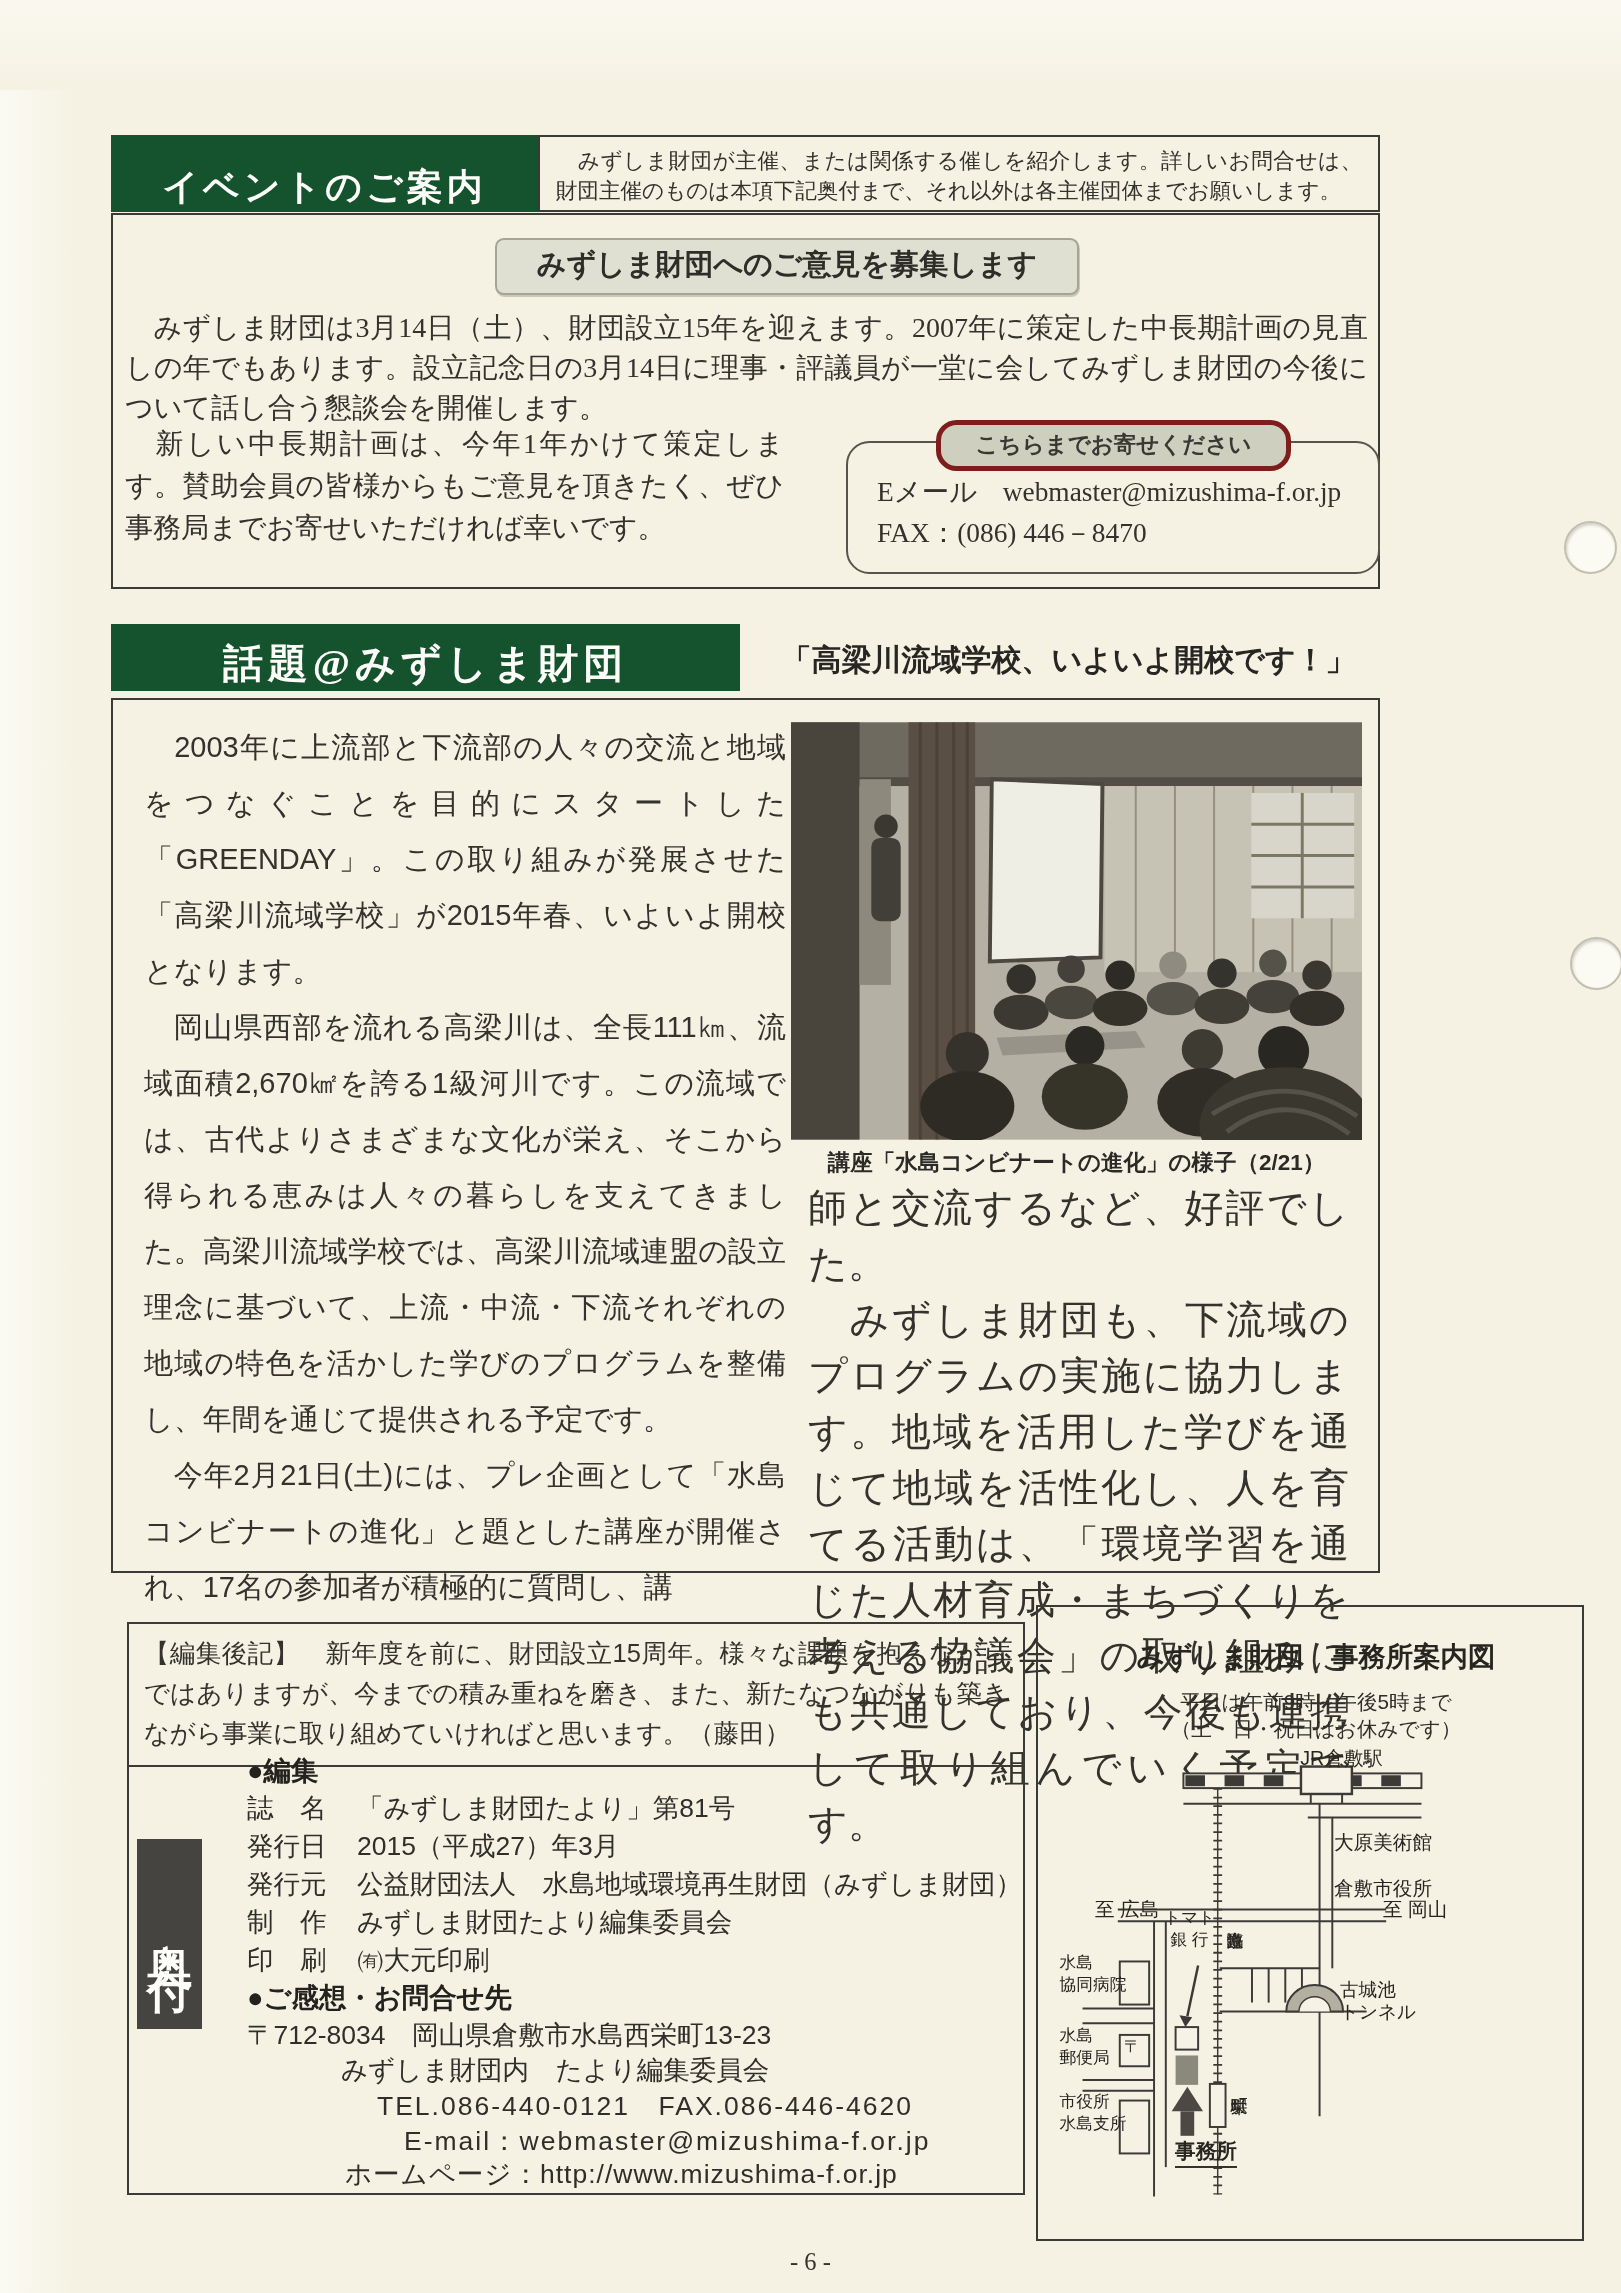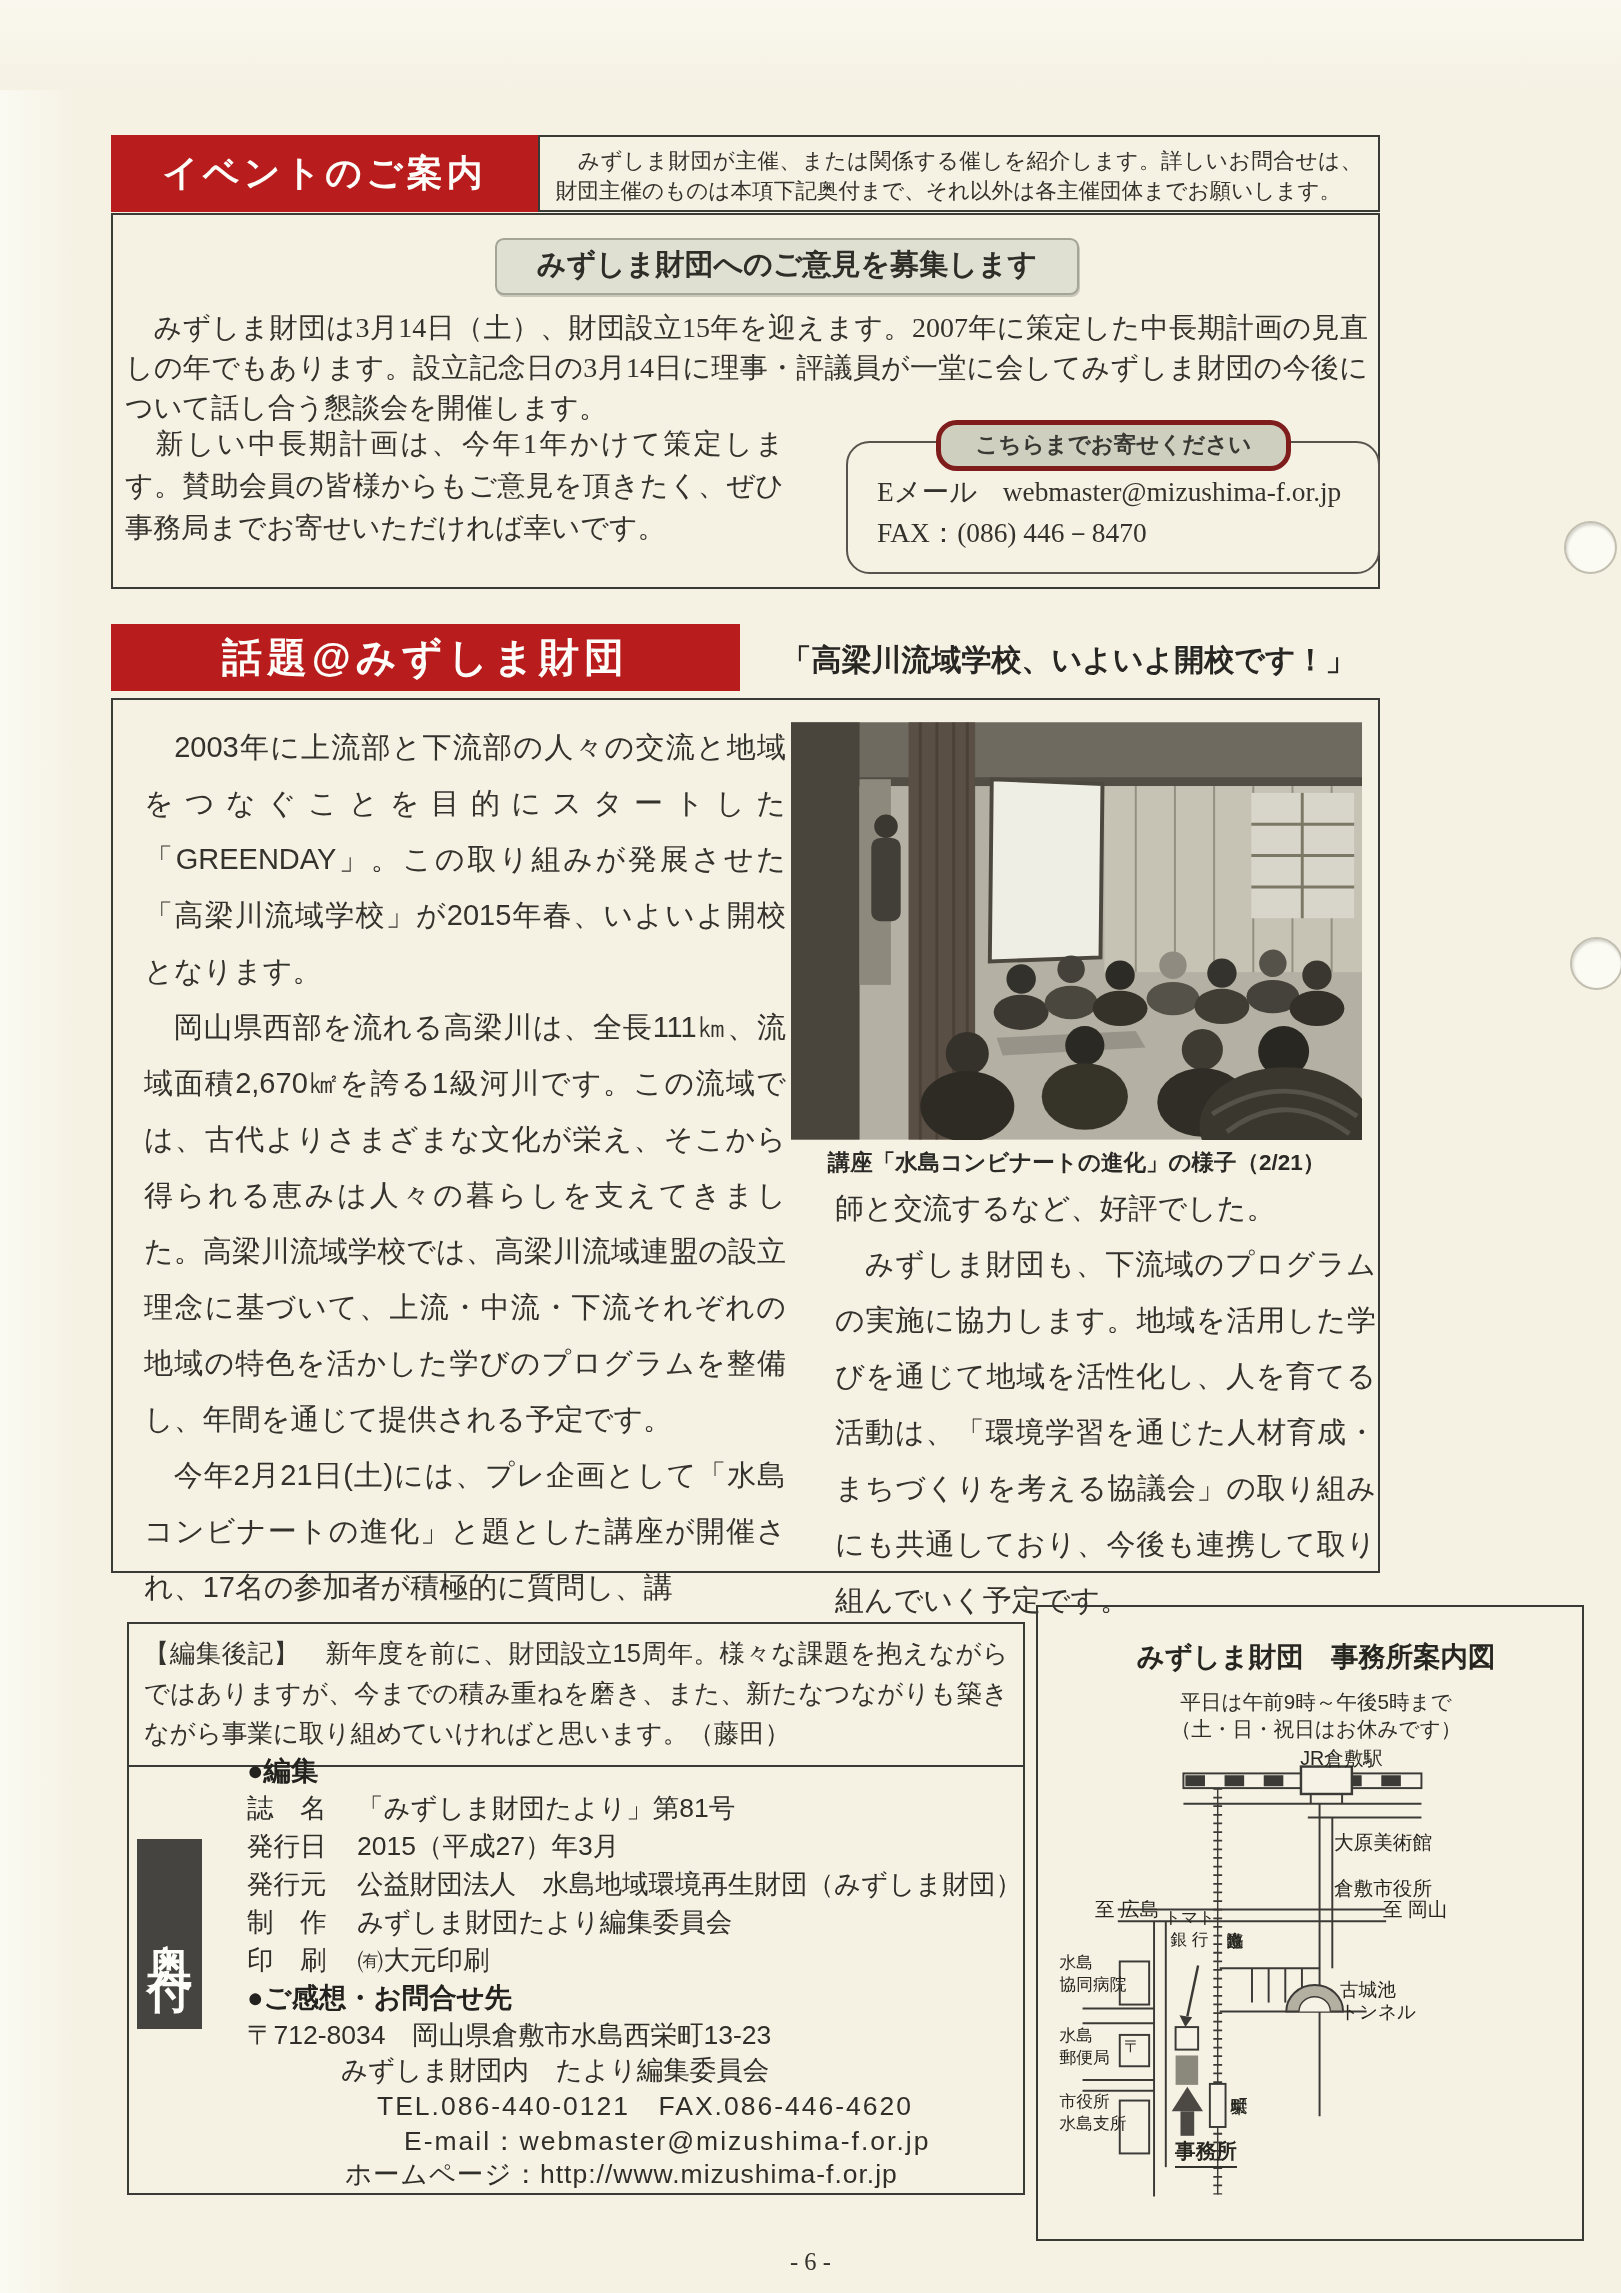--- a/index.html
+++ b/index.html
@@ -12,22 +12,22 @@
         background:linear-gradient(180deg,#faf8ee,#f5f2e4);}
   .abs{position:absolute;}
   .pre{white-space:pre-line;}
   .serif{font-family:"Liberation Serif",serif;}
 
   
   .hole{position:absolute;width:49px;height:49px;border-radius:50%;
         background:#fcfbf3;border:2px solid #c2bfb0;box-shadow:inset 1px 2px 2.9px rgba(0,0,0,.18);z-index:5;}
 
   
-  .blackbox{background:#b91c1c;color:#fdfdfa;display:flex;align-items:center;justify-content:center;
-        font-weight:bold;z-index:2;}
+  .blackbox{background:#14532d;color:#fdfdfa;display:flex;align-items:flex-end;justify-content:center;
+        font-weight:bold;z-index:2;font-family:Liberation Serif, serif;}
   .evt-header{left:111px;top:135px;width:427px;height:77px;font-size:36px;letter-spacing:3.9px;}
   .evt-intro{left:538px;top:135px;width:842px;height:77px;border:2.9px solid #3a3a36;box-sizing:border-box;
         padding:8.8px 15.7px 0 15.7px;font-size:21.6px;line-height:30px;text-align:justify;}
   .opinion-box{left:111px;top:213px;width:1269px;height:376px;border:2.9px solid #3a3a36;box-sizing:border-box;}
   .banner{left:495px;top:238px;width:580px;height:53px;background:#e0e0d2;border:2px solid #a5a596;
         border-radius:8.8px;font-weight:bold;font-size:29px;line-height:49px;text-align:center;color:#2e2d28;
         box-shadow:1px 2px 0 rgba(120,120,105,.35);}
   .op-p1{left:125px;top:308px;width:1243px;margin:0;font-size:28px;line-height:40px;text-align:justify;}
   .op-p2{left:125px;top:423px;width:659px;margin:0;font-size:28px;line-height:42px;text-align:justify;}
   .contact-box{left:846px;top:441px;width:534px;height:133px;border:2.9px solid #56544c;border-radius:23.5px;
@@ -36,21 +36,21 @@
         border-radius:20.6px;font-weight:bold;font-size:22.5px;line-height:39px;text-align:center;color:#3a3833;z-index:3;}
   .contact-label{display:inline-block;margin-right:25.5px;}
 
   
   .topic-header{left:111px;top:624px;width:629px;height:67px;font-size:40px;letter-spacing:4.9px;}
   .headline{left:755px;top:629px;width:627px;height:63px;font-weight:bold;font-size:30px;line-height:61px;
         text-align:center;color:#272622;}
   .article-box{left:111px;top:698px;width:1269px;height:875px;border:2.9px solid #3a3a36;box-sizing:border-box;}
   .col1{left:144px;top:719px;width:642px;font-size:29px;line-height:56px;text-align:justify;}
   .col1 p,.col2 p{margin:0;}
-  .col2{left:835px;top:1180px;width:541px;font-size:29px;line-height:56px;text-align:justify;}
+  .col2{left:808px;top:1180px;width:541px;font-size:39px;line-height:56px;text-align:justify;}
   .photo{left:791px;top:722px;width:571px;height:418px;}
   .photo svg{display:block;}
   .caption{left:791px;top:1147px;width:571px;text-align:center;font-weight:bold;font-size:22.5px;color:#2b2a26;}
 
   
   .bottom-left-box{left:127px;top:1622px;width:898px;height:573px;border:2.9px solid #3a3a36;box-sizing:border-box;}
   .editors{left:127px;top:1622px;width:898px;height:145px;border-bottom:2.9px solid #3a3a36;box-sizing:border-box;
         padding:10.8px 16.7px 0 16.7px;font-size:25.5px;line-height:40px;text-align:justify;}
   .okuzuke-box{left:137px;top:1839px;width:65px;height:190px;background:#454440;z-index:2;
         display:flex;align-items:center;justify-content:center;}

